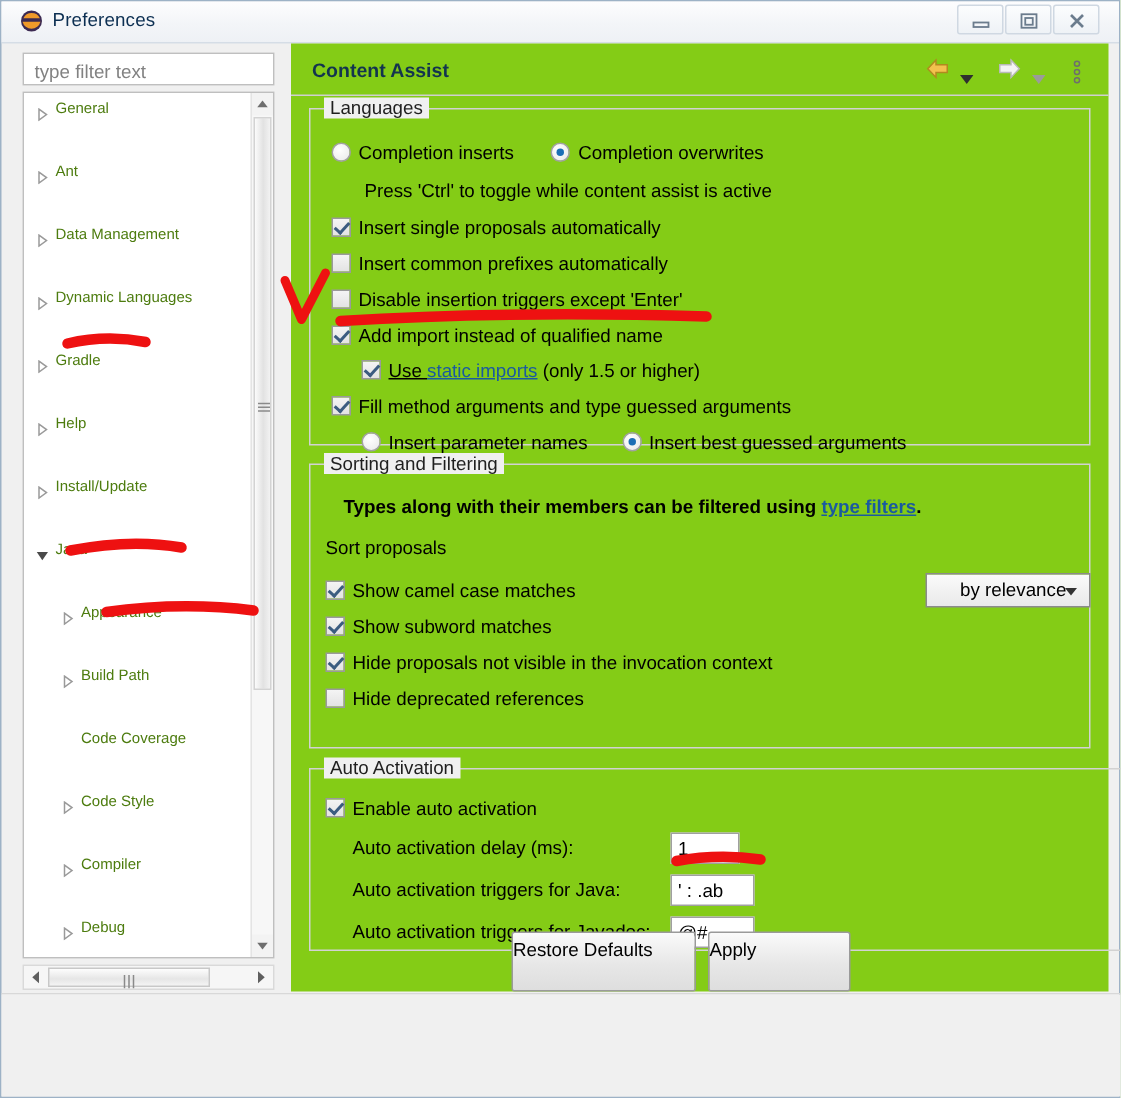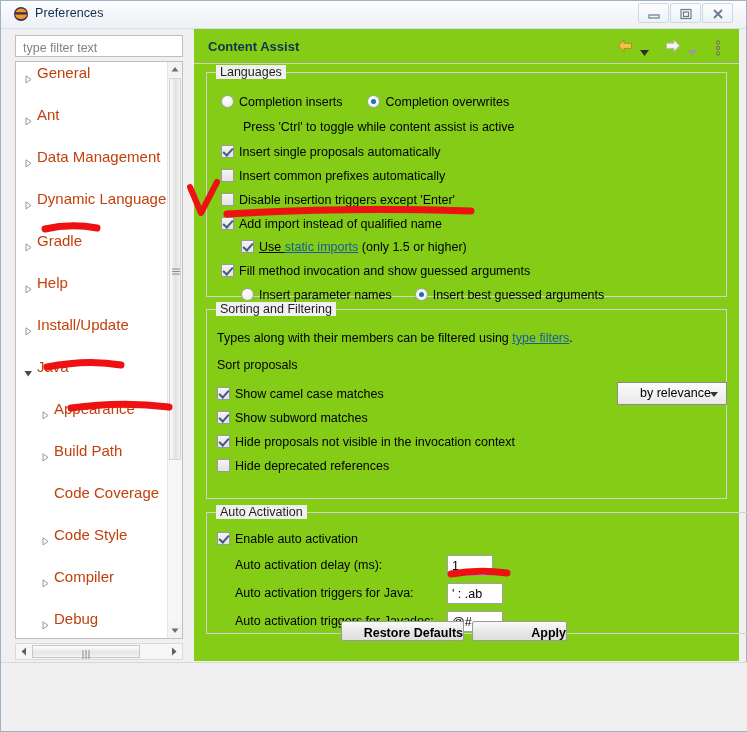--- a/index.html
+++ b/index.html
@@ -78,22 +78,22 @@
     background: #ffffff;
     border: 1px solid #bfbfbf;
     overflow: hidden;
   }
   #tree-inner { position: absolute; left:0; top:0; right:14px; top:0; }
   .tree-row {
     position: relative;
     height: 21px;
     line-height: 21px;
     white-space: nowrap;
-    font-size: 15px;
-    color: #c2410c;
+    font-size: 10px;
+    color: #4d7c0f;
   }
   .tree-label {
     position: absolute;
     top: 0;
     white-space: nowrap;
   }
   .tree-arrow {
     position: absolute;
     top: 6px;
     width: 9px; height: 9px;
@@ -265,24 +265,23 @@
   
   .btn {
     position: absolute;
     box-sizing: border-box;
     background: linear-gradient(180deg,#fafafa,#e7e7e7 55%,#dedede);
     border: 1px solid #9a9a9a;
     border-radius: 2px;
     font-family: "Liberation Sans", sans-serif;
     font-size: 12.5px;
     color: #000;
-    text-align: right;
+    text-align: left;
     line-height: 22px;
-    height: 20px;
-    font-weight: bold;
+    height: 40px;
   }
   #btn-restore { left: 340px; top: 620px; width: 123px; }
   #btn-apply   { left: 471px; top: 620px; width: 95px;  }
 
   #bottom-sep {
     position: absolute;
     left: 0; top: 661px; width: 747px; height: 1px;
     background: #d8d8d8;
   }
   #bottom-bar {
@@ -515,38 +514,38 @@
       </div>
       <div class="row" style="left:14px; top:144px;">
         <span class="cb checked"></span><span class="lbl">Add import instead of qualified name</span>
       </div>
 
       <div class="row" style="left:34px; top:167px;">
         <span class="cb checked"></span><span class="lbl"><span class="ulet">Use </span><a class="link" href="#">static imports</a><span> (only 1.5 or higher)</span></span>
       </div>
 
       <div class="row" style="left:14px; top:191px;">
-        <span class="cb checked"></span><span class="lbl">Fill method invocation and show guessed arguments</span>
+        <span class="cb checked"></span><span class="lbl">Fill method arguments and type guessed arguments</span>
       </div>
 
       <div class="row" style="left:34px; top:215px;">
         <span>
           <span class="rb"></span><span class="lbl">Insert parameter names</span>
         </span>
         <span style="display:inline-block;width:16px;"></span>
         <span>
           <span class="rb checked"></span><span class="lbl">Insert best guessed arguments</span>
         </span>
       </div>
     </div>
 
     <div class="group" id="grp-sorting">
       <span class="group-title">Sorting and Filtering</span>
 
-      <div class="row" style="left:10px; top:21px;">
+      <div class="row" style="left:22px; top:21px;font-weight:bold;">
         <span>Types along with their members can be filtered using </span><a class="link" href="#">type filters</a><span>.</span>
       </div>
 
       <div class="row" style="left:10px; top:48px;">Sort proposals</div>
       <div id="sort-combo">
         <span>by relevance</span>
         <span class="caret"></span>
       </div>
 
       <div class="row" style="left:10px; top:77px;">

